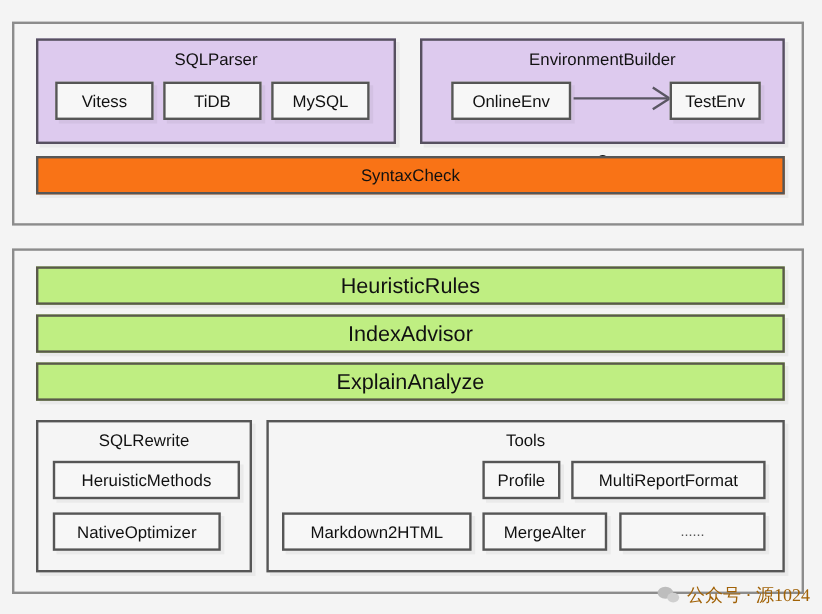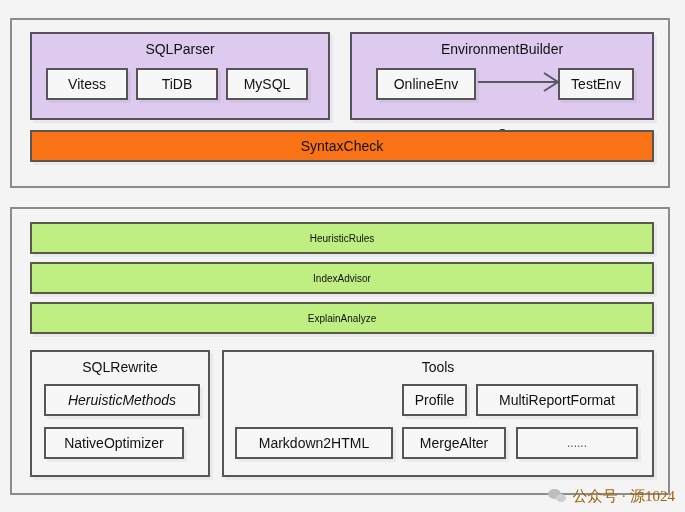--- a/index.html
+++ b/index.html
@@ -67,21 +67,21 @@
   }
 
   .bar-green {
     position: absolute;
     box-sizing: border-box;
     border: 2px solid #59594a;
     background: #bfee82;
     display: flex;
     align-items: center;
     justify-content: center;
-    font-size: 10px;
+    font-size: 18px;
     color: #111;
     box-shadow: 3px 3px 0 rgba(0,0,0,0.045);
   }
 
   .wide-node {
     position: absolute;
     box-sizing: border-box;
     border: 2px solid #565656;
     background: #f97316;
     display: flex;
@@ -171,21 +171,21 @@
 
 <div class="outer-panel" style="left:10px; top:207px; width:660px; height:288px;">
 
   <div class="bar-green" style="left:18px; top:13px; width:624px; height:32px;">HeuristicRules</div>
   <div class="bar-green" style="left:18px; top:53px; width:624px; height:32px;">IndexAdvisor</div>
   <div class="bar-green" style="left:18px; top:93px; width:624px; height:32px;">ExplainAnalyze</div>
 
   <div class="plain-group" style="left:18px; top:141px; width:180px; height:127px;">
     <div class="group-title">SQLRewrite</div>
 
-    <div class="node" style="left:12px; top:32px; width:156px; height:32px;font-style:italic;">HeruisticMethods</div>
+    <div class="node" style="left:12px; top:32px; width:156px; height:32px;">HeruisticMethods</div>
     <div class="node" style="left:12px; top:75px; width:140px; height:32px;">NativeOptimizer</div>
   </div>
 
   <div class="plain-group" style="left:210px; top:141px; width:432px; height:127px;">
     <div class="group-title">Tools</div>
 
     <div class="node" style="left:178px; top:32px; width:65px; height:32px;">Profile</div>
     <div class="node" style="left:252px; top:32px; width:162px; height:32px;">MultiReportFormat</div>
 
     <div class="node" style="left:11px; top:75px; width:158px; height:32px;">Markdown2HTML</div>

